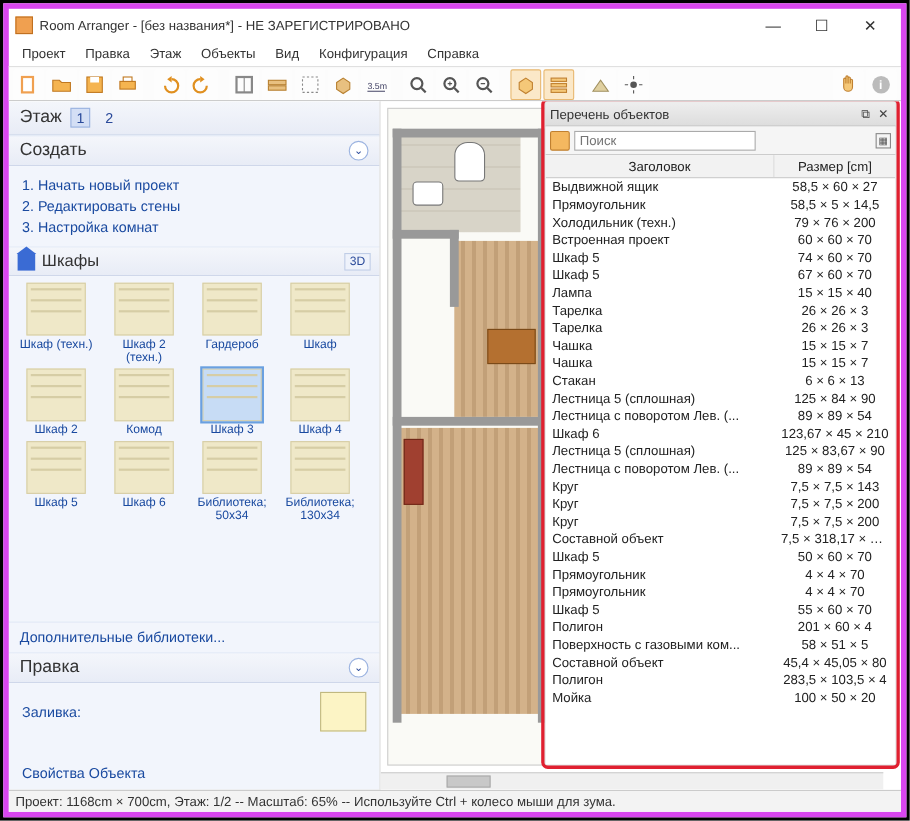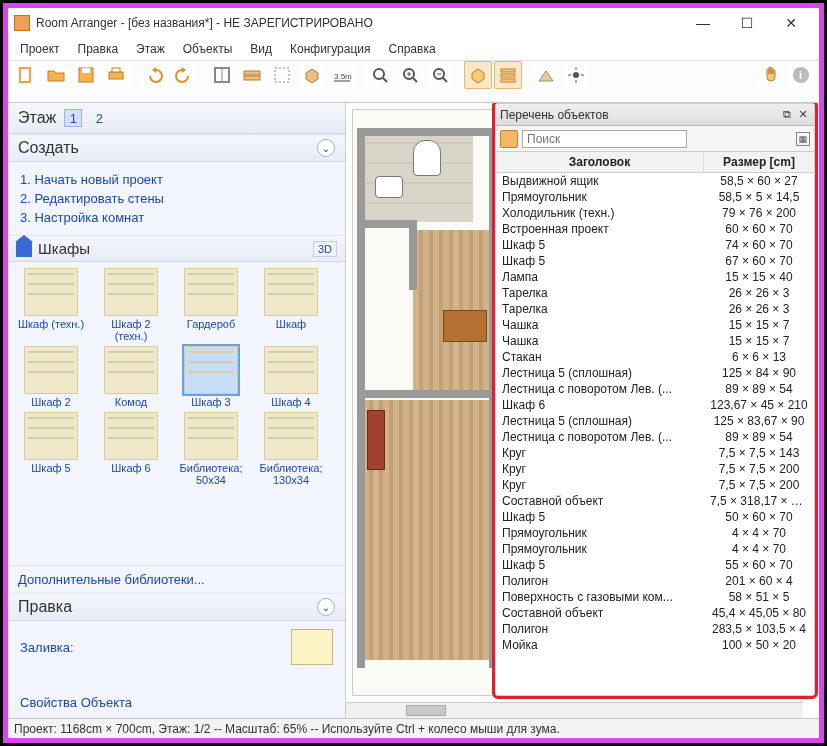--- a/index.html
+++ b/index.html
@@ -4,21 +4,21 @@
 <style>
   * { box-sizing: border-box; margin: 0; padding: 0; font-family: "Segoe UI", Tahoma, sans-serif; }
   body { background: #000; width: 827px; height: 746px; position: relative; }
   .window { position: absolute; top: 3px; left: 3px; width: 821px; height: 740px; background: #fff; border: 5px solid #d946ef; display: flex; flex-direction: column; }
   .titlebar { height: 30px; display: flex; align-items: center; padding: 0 6px 0 6px; }
   .titlebar .ico { width: 16px; height: 16px; background: #f0a050; border: 1px solid #c07020; margin-right: 6px; }
   .titlebar .title { font-size: 12px; color: #333; flex: 1; }
   .titlebar .winbtn { width: 44px; height: 28px; display: flex; align-items: center; justify-content: center; color: #333; font-size: 14px; }
   .menubar { height: 22px; display: flex; align-items: center; padding: 0 4px; gap: 2px; font-size: 12px; color: #333; }
   .menubar span { padding: 2px 8px; cursor: default; }
-  .toolbar { height: 43px; border-top: 1px solid #e0e0e0; border-bottom: 1px solid #c7c7c7; background: #fcfcfc; display: flex; align-items: flex-start; padding: 0 4px; gap: 2px; }
+  .toolbar { height: 32px; border-top: 1px solid #e0e0e0; border-bottom: 1px solid #c7c7c7; background: #fcfcfc; display: flex; align-items: flex-end; padding: 0 4px; gap: 2px; }
   .tbtn { width: 28px; height: 28px; display: flex; align-items: center; justify-content: center; background: #fdfdfd; border: 1px solid transparent; border-radius: 2px; }
   .tbtn svg { width: 20px; height: 20px; }
   .tsep { width: 6px; }
   .tspacer { flex: 1; }
   .body { flex: 1; display: flex; overflow: hidden; }
   .sidepanel { width: 338px; background: #fff; border-right: 1px solid #ccc; display: flex; flex-direction: column; overflow: hidden; }
   .sp-floor { background: linear-gradient(#f4f6fb,#e8ecf6); border-bottom: 1px solid #cfd7ea; padding: 6px 10px; display: flex; align-items: center; gap: 8px; }
   .sp-floor .lbl { font-size: 16px; color: #333; }
   .sp-floor .fl { width: 18px; height: 18px; display: inline-flex; align-items: center; justify-content: center; font-size: 13px; color: #2a4a9a; cursor: pointer; }
   .sp-floor .fl.sel { background: #d4dff5; border: 1px solid #9bb3e0; }
@@ -52,21 +52,21 @@
   .objpanel .highlight { position:absolute; inset:-4px; border:3px solid #e02030; border-radius:6px; pointer-events:none; }
   .ophdr { height: 22px; background: linear-gradient(#eee,#ddd); border-bottom: 1px solid #bbb; display: flex; align-items: center; padding: 0 4px; font-size: 12px; color: #333; }
   .ophdr .sp { flex:1; }
   .ophdr .pin, .ophdr .close { width:14px; height:14px; margin-left:2px; font-size:11px; display:flex; align-items:center; justify-content:center; cursor:pointer; color:#444; }
   .opsearch { height: 26px; display:flex; align-items:center; padding: 2px 4px; gap:4px; border-bottom:1px solid #ccc; background:#f5f5f5; }
   .opsearch .fico { width:18px;height:18px;background:#f4b860;border:1px solid #c08030;border-radius:2px; }
   .opsearch input { flex:0 0 110px; height:18px; font-size:12px; padding:1px 4px; border:1px solid #aaa; }
   .opsearch .gearr { width:14px;height:14px;margin-left:auto;border:1px solid #888;font-size:9px;display:flex;align-items:center;justify-content:center;color:#555; }
   .optable { flex:1; overflow:auto; background:#fff; font-size:12px; }
   .optable .hdr { display:flex; background:#f2f2f2; border-bottom:1px solid #ccc; position:sticky; top:0; }
-  .optable .hdr div { padding:3px 6px; font-weight:bold; color:#222; }
+  .optable .hdr div { padding:3px 6px; font-weight:normal; color:#222; }
   .optable .hdr .c1 { flex:1; border-right:1px solid #ddd; text-align:center; }
   .optable .hdr .c2 { width:110px; text-align:center; }
   .optable .row { display:flex;gap:10px; }
   .optable .row div { padding:1px 6px; white-space:nowrap; overflow:hidden; text-overflow:ellipsis; color:#222; }
   .optable .row .c1 { flex:1; text-align:left; }
   .optable .row .c2 { width:110px; text-align:center; }
   .optable::-webkit-scrollbar { width:16px; }
   .optable::-webkit-scrollbar-thumb { background:#c8c8c8; border:1px solid #aaa; }
   .optable::-webkit-scrollbar-track { background:#f0f0f0; }
   .statusbar { height: 20px; border-top: 1px solid #c7c7c7; background: #f3f3f3; font-size: 12px; color: #333; display:flex; align-items:center; padding:0 6px; }

